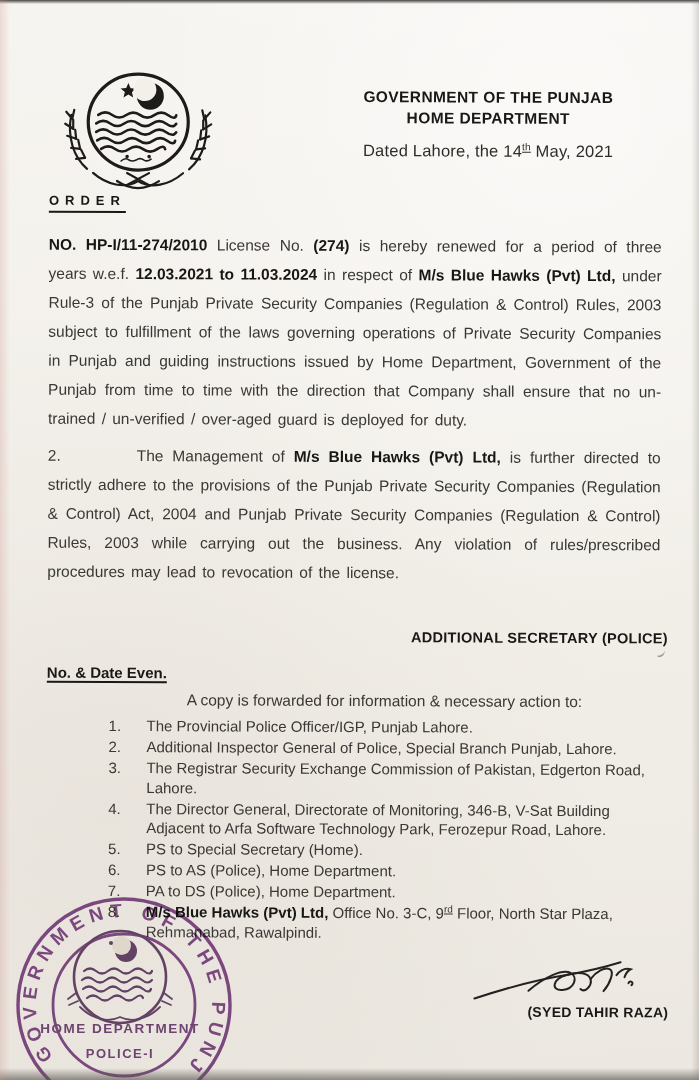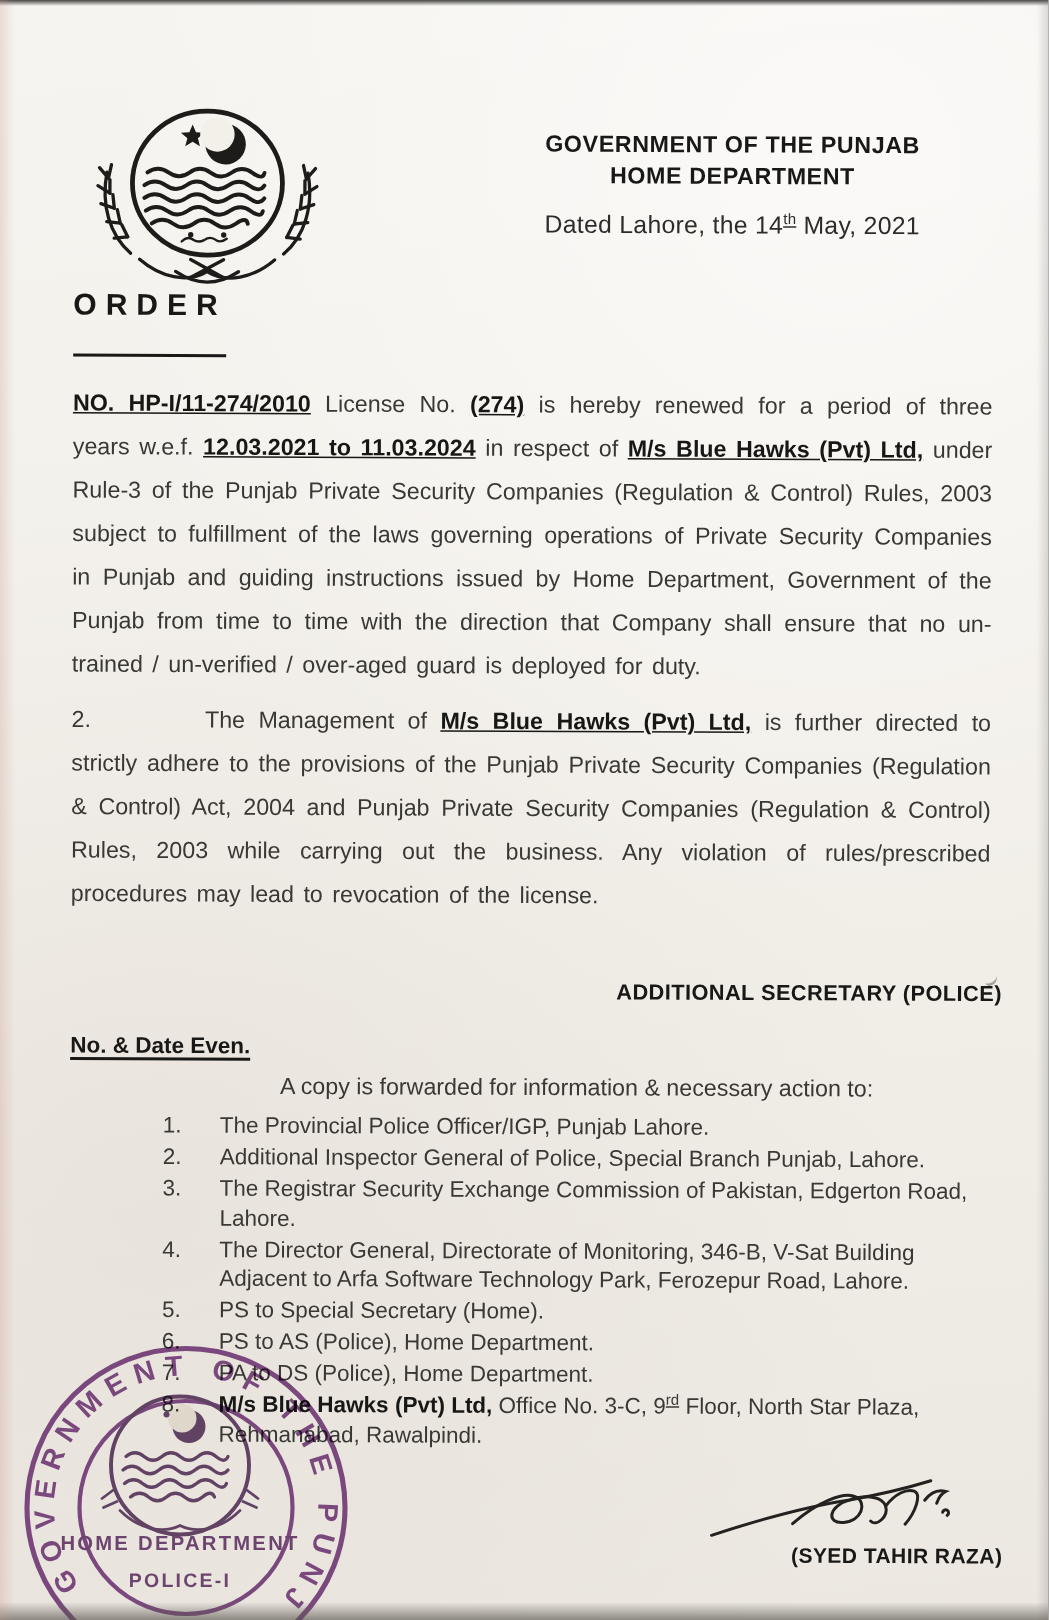--- a/index.html
+++ b/index.html
@@ -27,27 +27,27 @@
     background:linear-gradient(to left,rgba(120,115,108,.25),rgba(120,115,108,0));z-index:9;}
 
   
   .crest{position:absolute;left:56px;top:70px;width:162px;height:132px;}
   .head-block{margin:0 26px 0 auto;padding-top:86px;width:372px;text-align:center;}
   .org1,.org2{font-weight:700;color:#181816;font-size:15.5px;letter-spacing:.4px;line-height:21px;}
   .date-line{margin-top:13px;font-size:16.5px;color:#2e2c2a;letter-spacing:.2px;}
   sup{font-size:10px;vertical-align:super;line-height:0;text-decoration:underline;}
 
   
-  .order-heading{display:inline-block;margin:34px 0 0 48px;font-size:20px;font-weight:700;
-    letter-spacing:6px;color:#181816;border-bottom:2.5px solid #181816;padding-bottom:20px;}
+  .order-heading{display:inline-block;margin:34px 0 0 48px;font-size:13px;font-weight:700;
+    letter-spacing:6px;color:#181816;border-bottom:2.5px solid #181816;padding-bottom:3px;}
 
   
   .para{margin:17px 38px 0 48px;font-size:15.5px;line-height:29px;text-align:justify;
     word-spacing:2px;color:#3a3835;}
-  .para b{color:#171715;text-decoration:underline;}
+  .para b{color:#171715;}
   .para.p2{margin-top:8px;}
   .tab{display:inline-block;width:76px;}
 
   .signatory{margin:42px 30px 0 0;text-align:right;font-weight:700;font-size:14.5px;
     color:#181816;letter-spacing:.3px;}
 
   .ref-heading{margin:20px 0 0 48px;font-size:15px;font-weight:700;color:#181816;
     text-decoration:underline;text-decoration-thickness:2px;text-underline-offset:3px;}
   .copy-line{margin:10px 0 0 188px;font-size:15.5px;color:#3a3835;}
 

